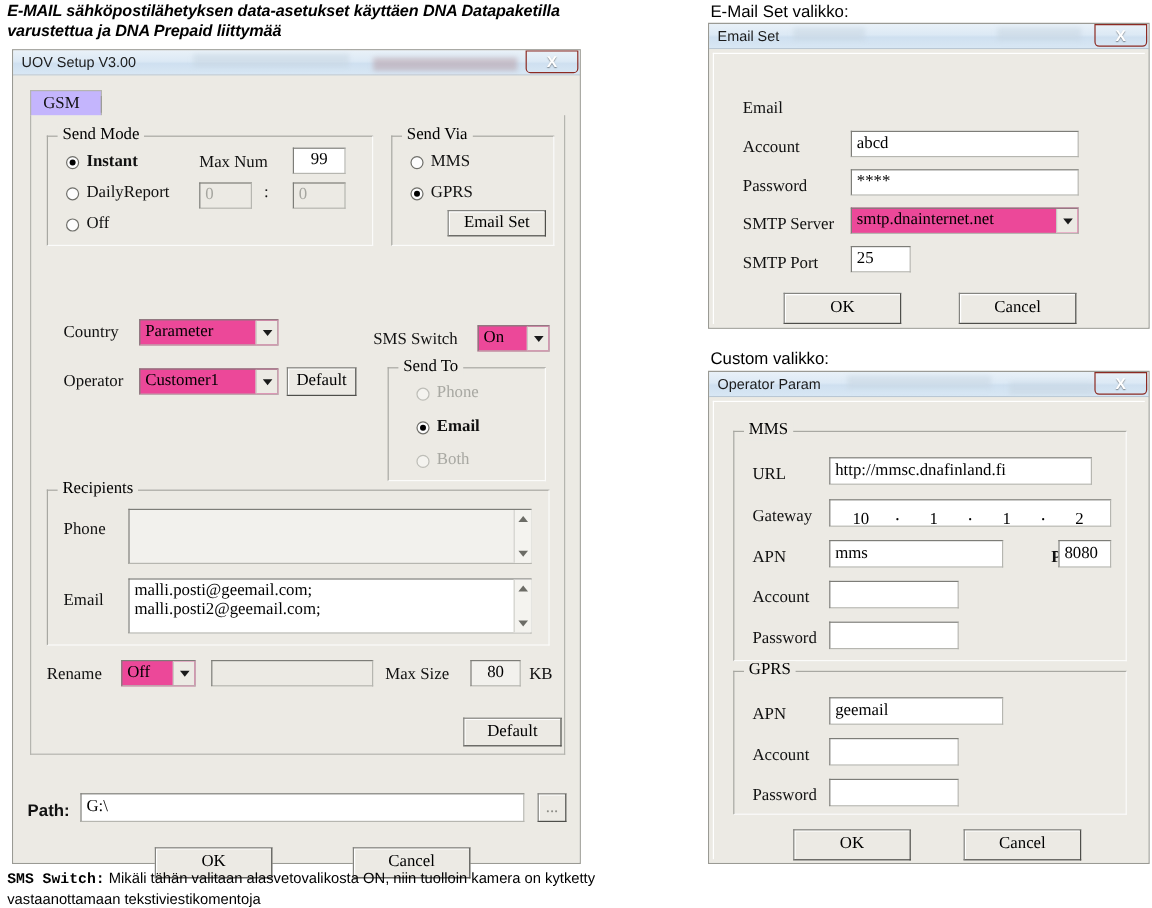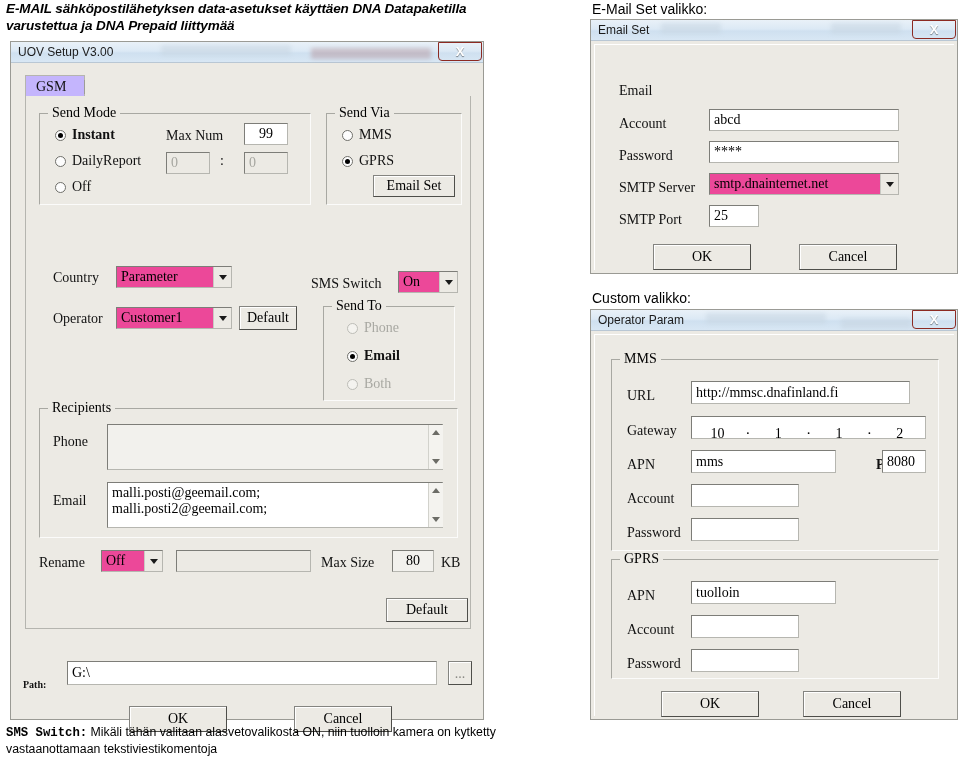--- a/index.html
+++ b/index.html
@@ -459,21 +459,21 @@
       <span class="combo-val">Off</span>
       <span class="combo-arrow"></span>
     </div>
     <div class="field grayblank" style="left:165px; top:487px; width:135px; height:22px;"></div>
     <div class="lbl" style="left:310px; top:492px;">Max Size</div>
     <div class="field center lightfill" style="left:381px; top:487px; width:42px; height:22px;">80</div>
     <div class="lbl" style="left:430px; top:492px;">KB</div>
 
     <div class="btn" style="left:375px; top:535px; width:82px; height:24px;">Default</div>
 
-    <div class="lbl bold" style="left:12px; top:604px; font-family:Liberation Serif, serif; font-size:10px;margin-top:12px;">Path:</div>
+    <div class="lbl bold" style="left:12px; top:604px; font-family:Liberation Sans, sans-serif; font-size:14px;">Path:</div>
     <div class="field" style="left:56px; top:598px; width:370px; height:24px;">G:\</div>
     <div class="btn" style="left:437px; top:598px; width:24px; height:24px; align-items:flex-end; padding-bottom:2px; color:#8b8b85;">...</div>
 
     <div class="btn" style="left:118px; top:643px; width:98px; height:26px;">OK</div>
     <div class="btn" style="left:283px; top:643px; width:98px; height:26px;">Cancel</div>
 
   </div>
 </div>
 
 <div class="caption" id="cap-email">E-Mail Set valikko:</div>
@@ -557,21 +557,21 @@
     <div class="field" style="left:100px; top:153px; width:108px; height:23px;"></div>
 
     <div class="lbl" style="left:36px; top:194px;">Password</div>
     <div class="field" style="left:100px; top:187px; width:108px; height:23px;"></div>
 
     <div class="group" style="left:20px; top:228px; width:328px; height:120px;">
       <div class="grp-label">GPRS</div>
     </div>
 
     <div class="lbl" style="left:36px; top:257px;">APN</div>
-    <div class="field" style="left:100px; top:250px; width:145px; height:23px;">tuolloin</div>
+    <div class="field" style="left:100px; top:250px; width:145px; height:23px;">geemail</div>
 
     <div class="lbl" style="left:36px; top:291px;">Account</div>
     <div class="field" style="left:100px; top:284px; width:108px; height:23px;"></div>
 
     <div class="lbl" style="left:36px; top:325px;">Password</div>
     <div class="field" style="left:100px; top:318px; width:108px; height:23px;"></div>
 
     <div class="btn" style="left:70px; top:360px; width:98px; height:26px;">OK</div>
     <div class="btn" style="left:212px; top:360px; width:98px; height:26px;">Cancel</div>
   </div>

